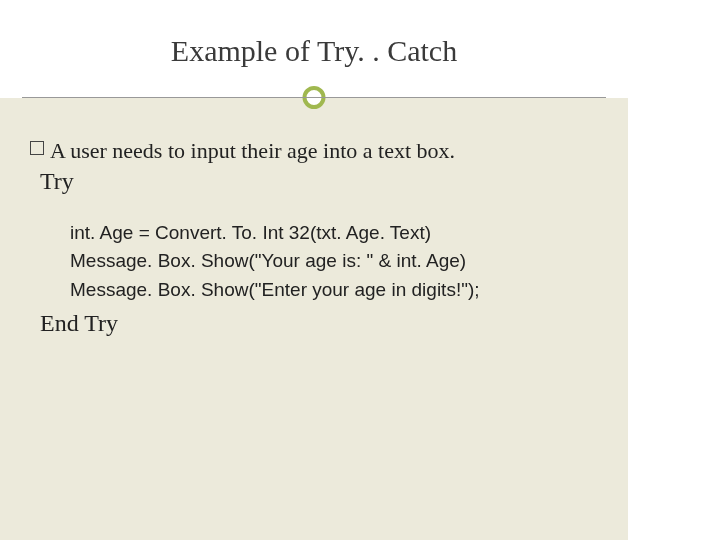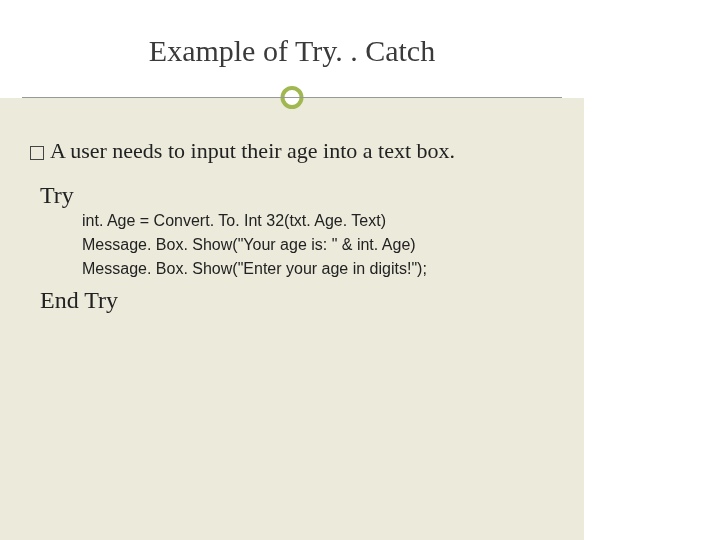--- a/index.html
+++ b/index.html
@@ -5,21 +5,21 @@
   * { margin: 0; padding: 0; box-sizing: border-box; }
   body {
     width: 720px;
     height: 540px;
     background: #fff;
     font-family: Georgia, 'Times New Roman', serif;
     color: #222;
     overflow: hidden;
   }
   .slide {
-    width: 584px;
+    width: 628px;
     height: 540px;
     background: #eceadb;
     position: relative;
     margin: 0;
   }
   .header-area {
     background: #fff;
     height: 98px;
     position: relative;
   }
@@ -55,22 +55,22 @@
     height: 23px;
     border: 4px solid #a0b84f;
     border-radius: 50%;
     background: #fff;
   }
   .content {
     padding: 38px 30px 0 30px;
   }
   .bullet-row {
     display: flex;
-    align-items: center;
-    margin-bottom: 16px;
+    align-items: flex-start;
+    margin-bottom: 2px;
   }
   .bullet-box {
     width: 14px;
     height: 14px;
     border: 1.5px solid #444;
     margin-top: 5px;
     margin-right: 6px;
     flex-shrink: 0;
   }
   .lead {
@@ -83,25 +83,25 @@
     margin-left: 20px;
     margin-bottom: 28px;
   }
   .kw {
     font-size: 24px;
     margin-left: 10px;
     margin-bottom: 16px;
   }
   .code {
     font-family: Arial, Helvetica, sans-serif;
-    font-size: 16px;
-    margin-left: 52px;
+    font-size: 19px;
+    margin-left: 40px;
     line-height: 1.5;
   }
-  .block-try { margin-bottom: 0; }
+  .block-try { margin-bottom: 24px; }
   .block-catch { margin-top: 6px; margin-bottom: 6px; }
   .block-end { margin-top: 6px; }
 </style>
 </head>
 <body>
 
 <div class="slide">
   <div class="header-area">
     <div class="title">Example of Try. . Catch</div>
   </div>

